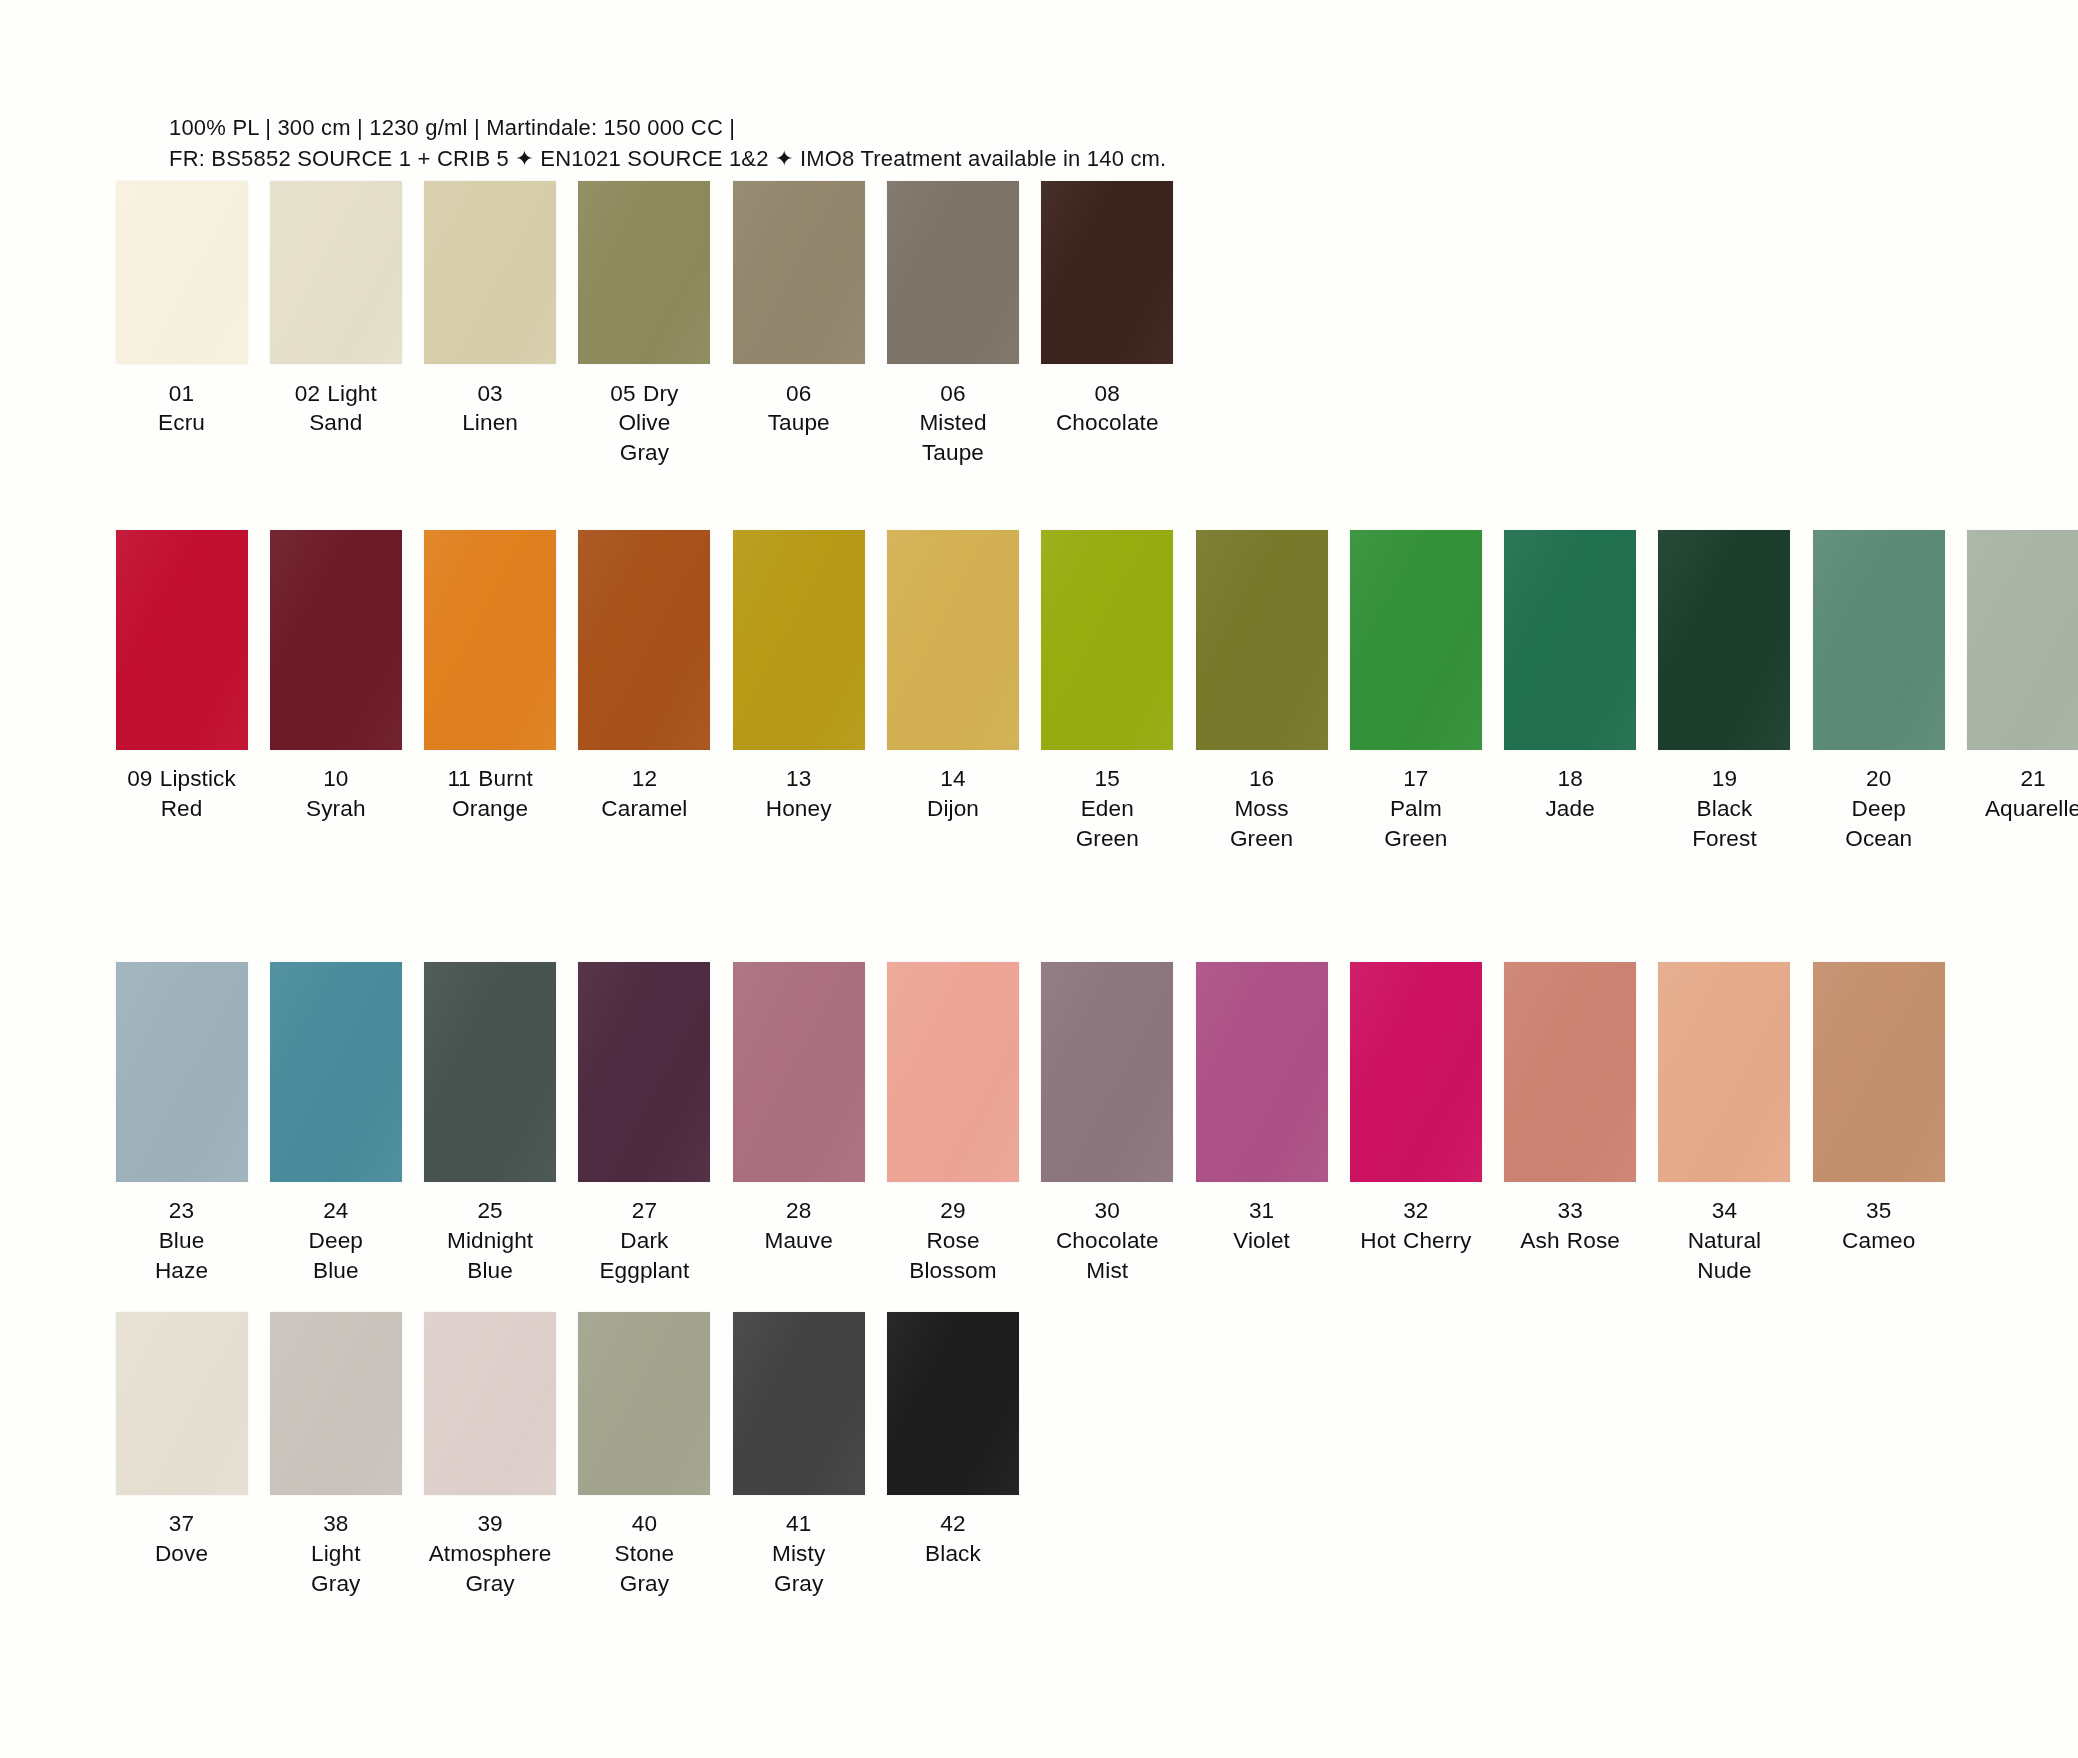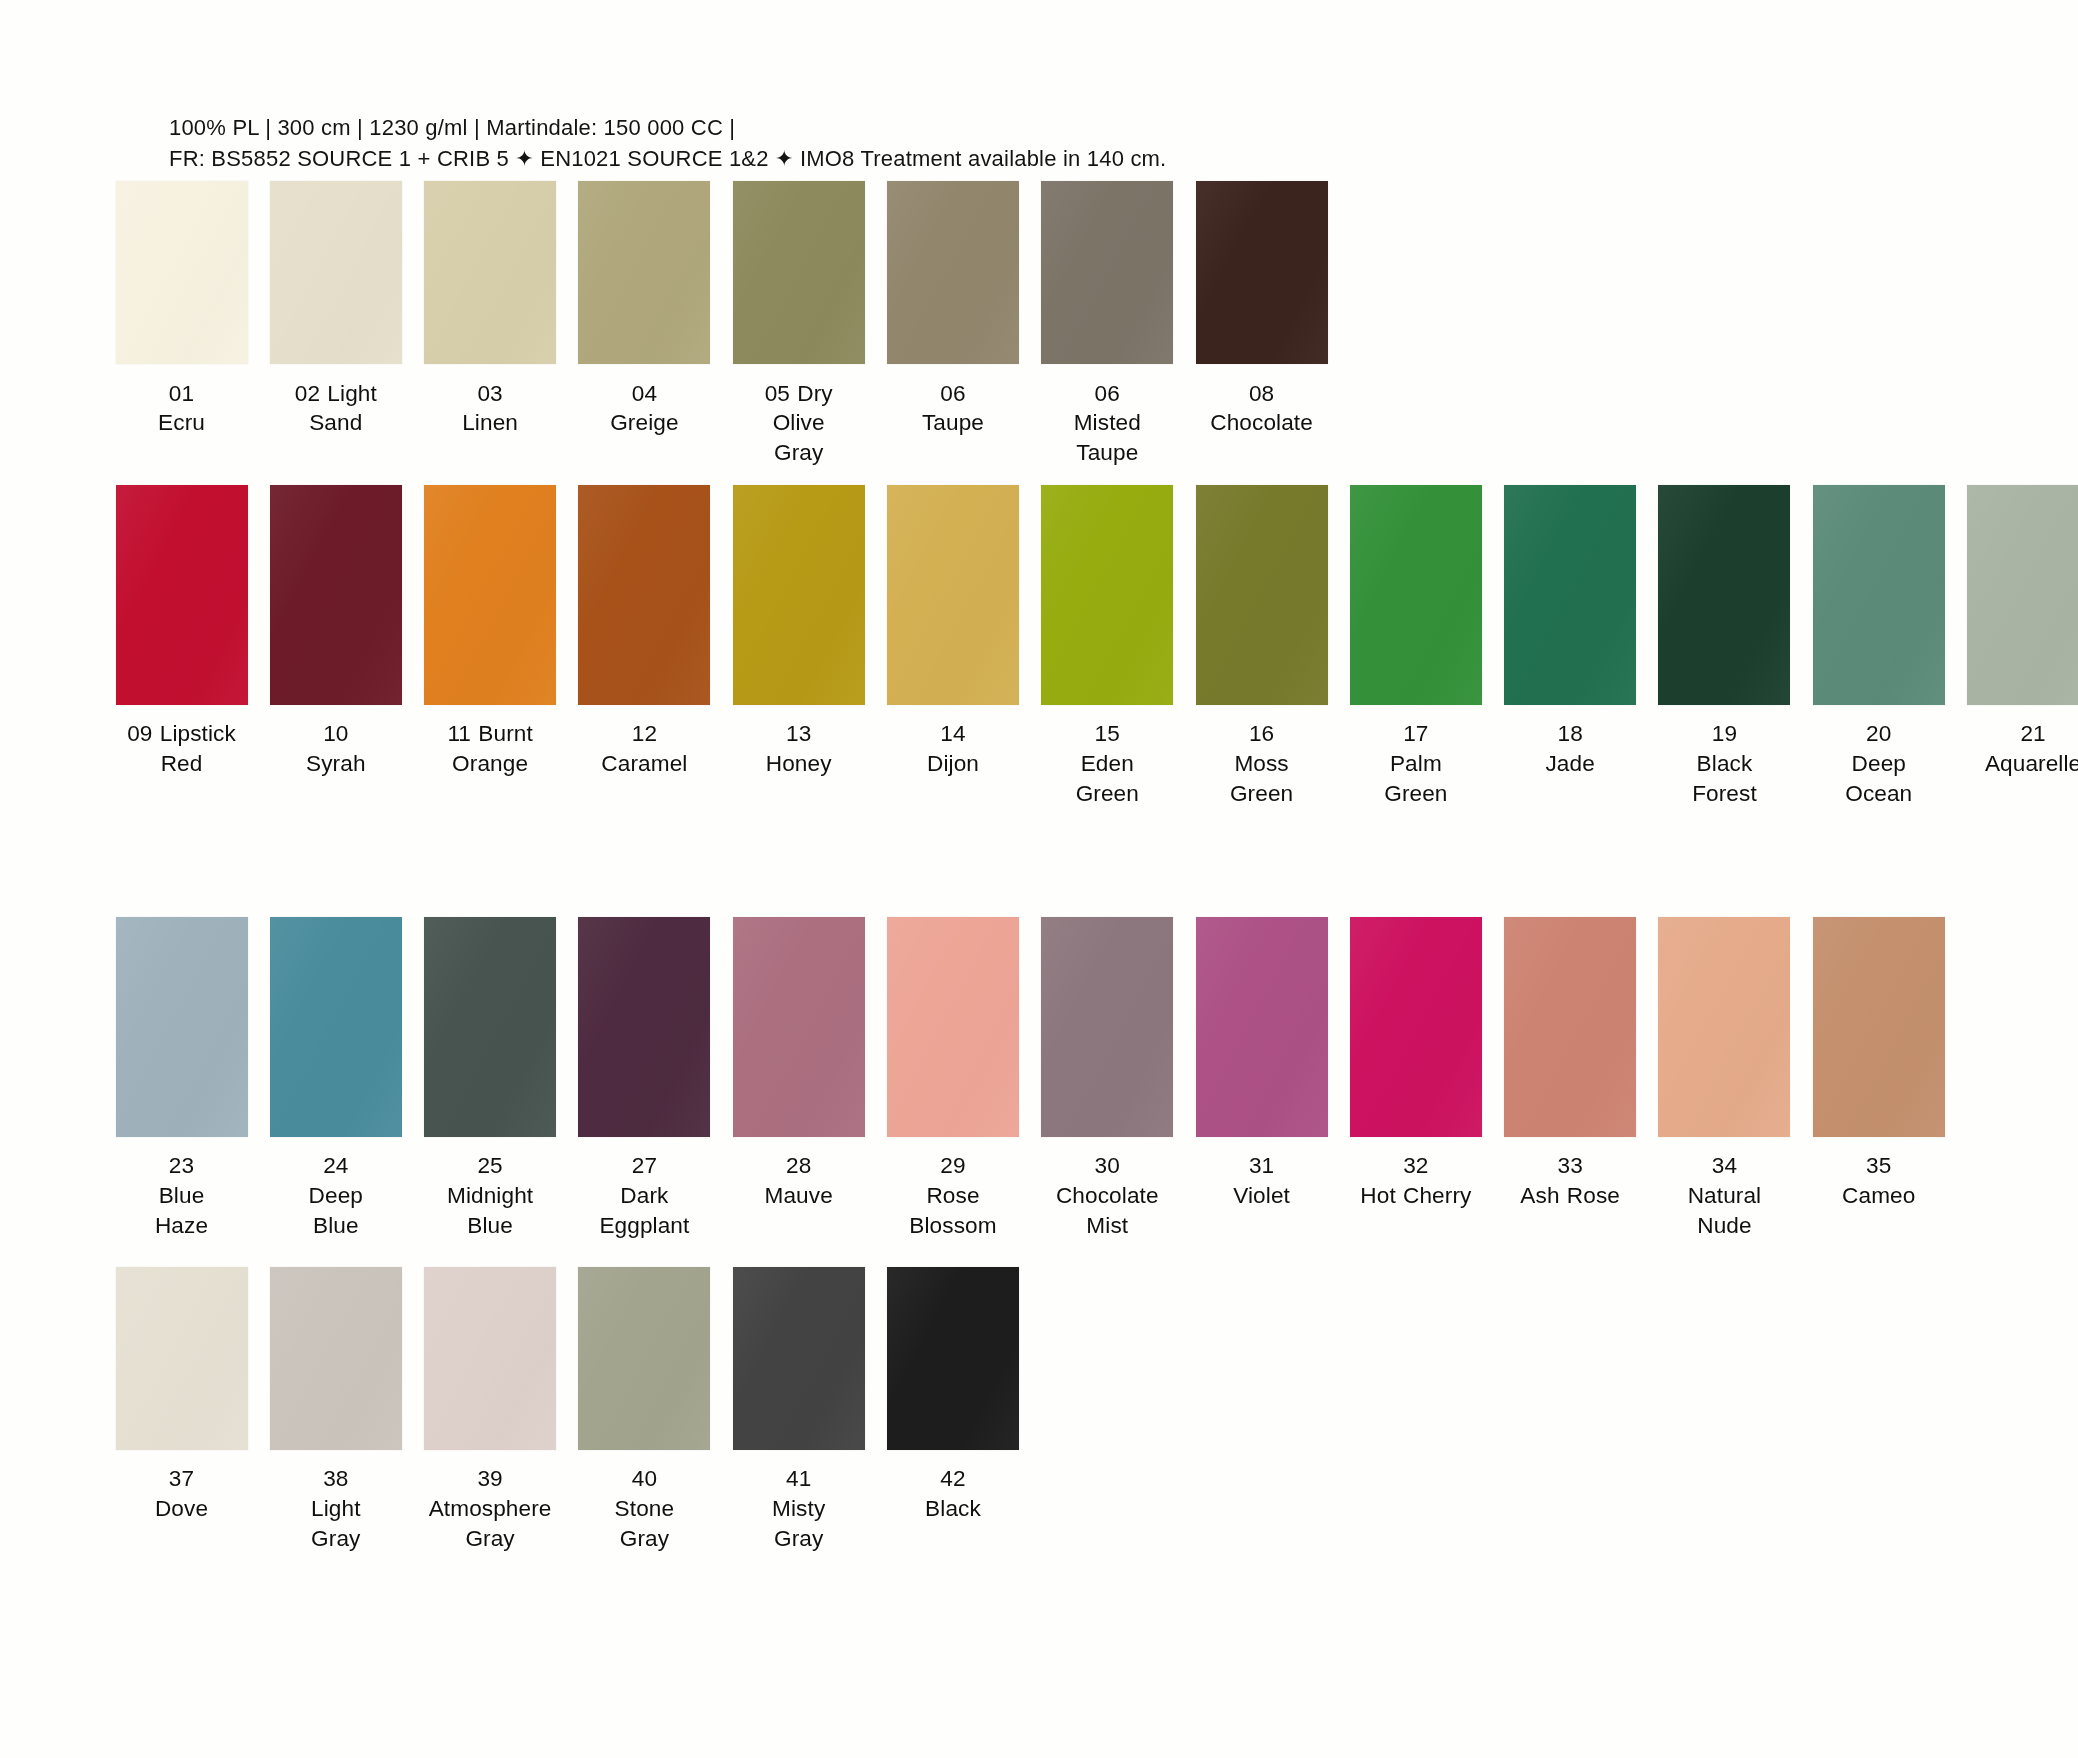--- a/index.html
+++ b/index.html
@@ -44,21 +44,21 @@
     width: 2078px;
   }
 
   .swatch-row {
     display: flex;
     align-items: flex-start;
     padding-left: 112px;
     box-sizing: border-box;
   }
 
-  .row-1 { margin-bottom: 17px; }
+  .row-1 { margin-bottom: 62px; }
   .row-2 { margin-bottom: 108px; }
   .row-3 { margin-bottom: 26px; }
 
   .swatch-cell {
     width: 139px;
     margin-right: 15.3px;
     display: flex;
     flex-direction: column;
     align-items: center;
   }
@@ -119,27 +119,20 @@
           </div>
         </div>
         <div class="swatch-cell">
           <div class="chip" style="background: rgb(215, 206, 171);"></div>
           <div class="caption">
             <span class="ln">03</span>
             <span class="ln">Linen</span>
           </div>
         </div>
         <div class="swatch-cell">
-          <div class="chip" style="background: rgb(176, 168, 124);"></div>
-          <div class="caption">
-            <span class="ln">04</span>
-            <span class="ln">Greige</span>
-          </div>
-        </div>
-        <div class="swatch-cell">
           <div class="chip" style="background: rgb(141, 138, 93);"></div>
           <div class="caption">
             <span class="ln">05 Dry</span>
             <span class="ln">Olive</span>
             <span class="ln">Gray</span>
           </div>
         </div>
         <div class="swatch-cell">
           <div class="chip" style="background: rgb(146, 135, 109);"></div>
           <div class="caption">

